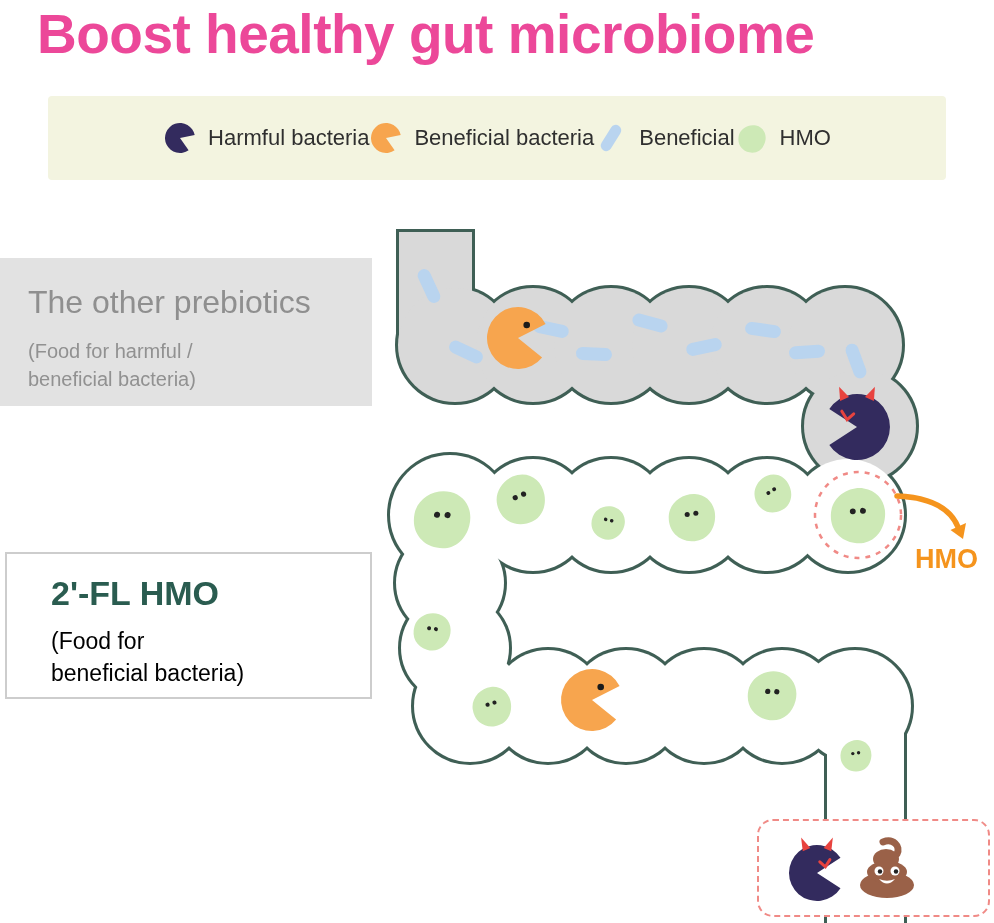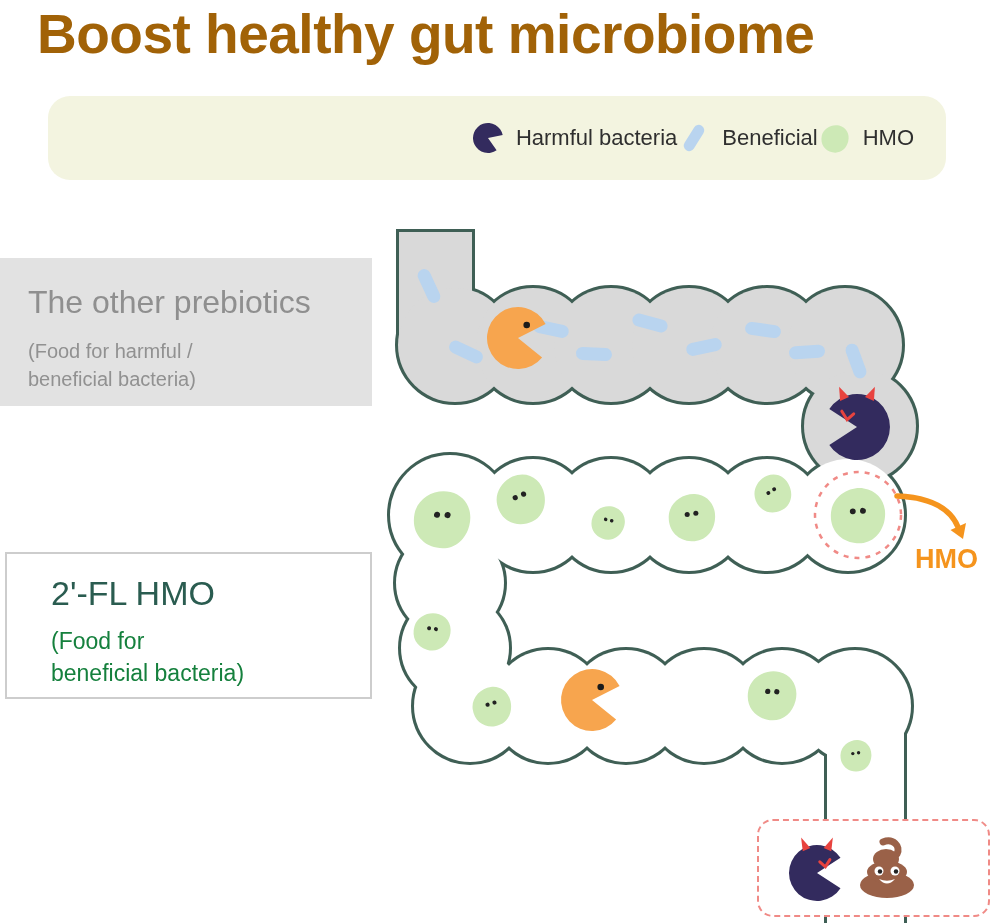--- a/index.html
+++ b/index.html
@@ -7,59 +7,67 @@
   .page {
     position:relative; width:994px; height:923px; background:#ffffff;
     overflow:hidden; font-family:"Liberation Sans", sans-serif;
   }
   .title {
     position:absolute; left:37px; top:2px;
     font-size:55px; font-weight:800; letter-spacing:-0.5px; color:#2a5c50;
   }
   .legend {
     position:absolute; left:48px; top:96px; width:898px; height:84px;
-    background:#f3f4e0; border-radius:22px;
-    display:flex; align-items:center; justify-content:flex-end; padding:0 32px;
+    background:#f3f4e0; border-radius:4px;
+    display:flex; align-items:center; justify-content:center; padding:0 32px;
   }
   .legend-item { display:flex; align-items:center; gap:11px; }
   .legend-label { font-size:22px; color:#2f2f2f; font-weight:500; }
   #diagram { position:absolute; left:0; top:0; width:994px; height:923px; }
   .callout-gray {
     position:absolute; left:0; top:258px; width:372px; height:148px;
     background:#e2e2e2; padding:26px 0 12px 28px;
   }
   .callout-gray .t { font-size:32px; color:#8f8f8f; font-weight:500; margin-bottom:16px; }
   .callout-gray .s { font-size:20px; color:#919191; line-height:1.4; }
   .callout-white {
     position:absolute; left:5px; top:552px; width:367px; height:147px;
     background:#ffffff; border:2px solid #cdcdcd; padding:20px 0 0 44px;
   }
-  .callout-white .t { font-size:34px; color:#2a5c50; font-weight:400; margin-bottom:12px; }
-  .callout-white .s { font-size:23px; color:#15803d; line-height:1.4; }
+  .callout-white .t { font-size:34px; color:#2a5c50; font-weight:700; margin-bottom:12px; }
+  .callout-white .s { font-size:23px; color:#000000; line-height:1.4; }
   .hmo-label { position:absolute; left:915px; top:544px; font-size:27px; font-weight:800; color:#f5941d; }
   .result-box {
     position:absolute; left:757px; top:819px; width:233px; height:98px;
     background:#ffffff; border:2.5px dashed #f08a86; border-radius:16px;
   }
 </style>
 </head>
 <body>
 
 <div class="page">
 
-  <h1 class="title" style="color: #a16207;">Boost healthy gut microbiome</h1>
+  <h1 class="title" style="color: #ec4899;">Boost healthy gut microbiome</h1>
 
   <div class="legend" style="background: rgb(243, 244, 224);">
     <div class="legend-item">
       <svg class="legend-icon" width="34" height="34">
           <g>
             <path d="M 17 17 L 31.7 14.1 A 15 15 0 1 0 25.6 29.3 Z" fill="#332b5e"></path>
           </g>
         </svg>
       <span class="legend-label">Harmful bacteria</span>
+    </div>
+    <div class="legend-item">
+      <svg class="legend-icon" width="34" height="34">
+          <g>
+            <path d="M 17 17 L 31.7 14.1 A 15 15 0 1 0 25.6 29.3 Z" fill="#f7a54e"></path>
+          </g>
+        </svg>
+      <span class="legend-label">Beneficial bacteria</span>
     </div>
     <div class="legend-item">
       <svg class="legend-icon" width="34" height="34">
           <rect x="-14.5" y="-5.5" width="29" height="11" rx="5.5" fill="#b9d4ef" transform="translate(17 17) rotate(-58)"></rect>
         </svg>
       <span class="legend-label">Beneficial</span>
     </div>
     <div class="legend-item">
       <svg class="legend-icon" width="34" height="34">
           <g transform="translate(17 18) rotate(10) scale(14)">

